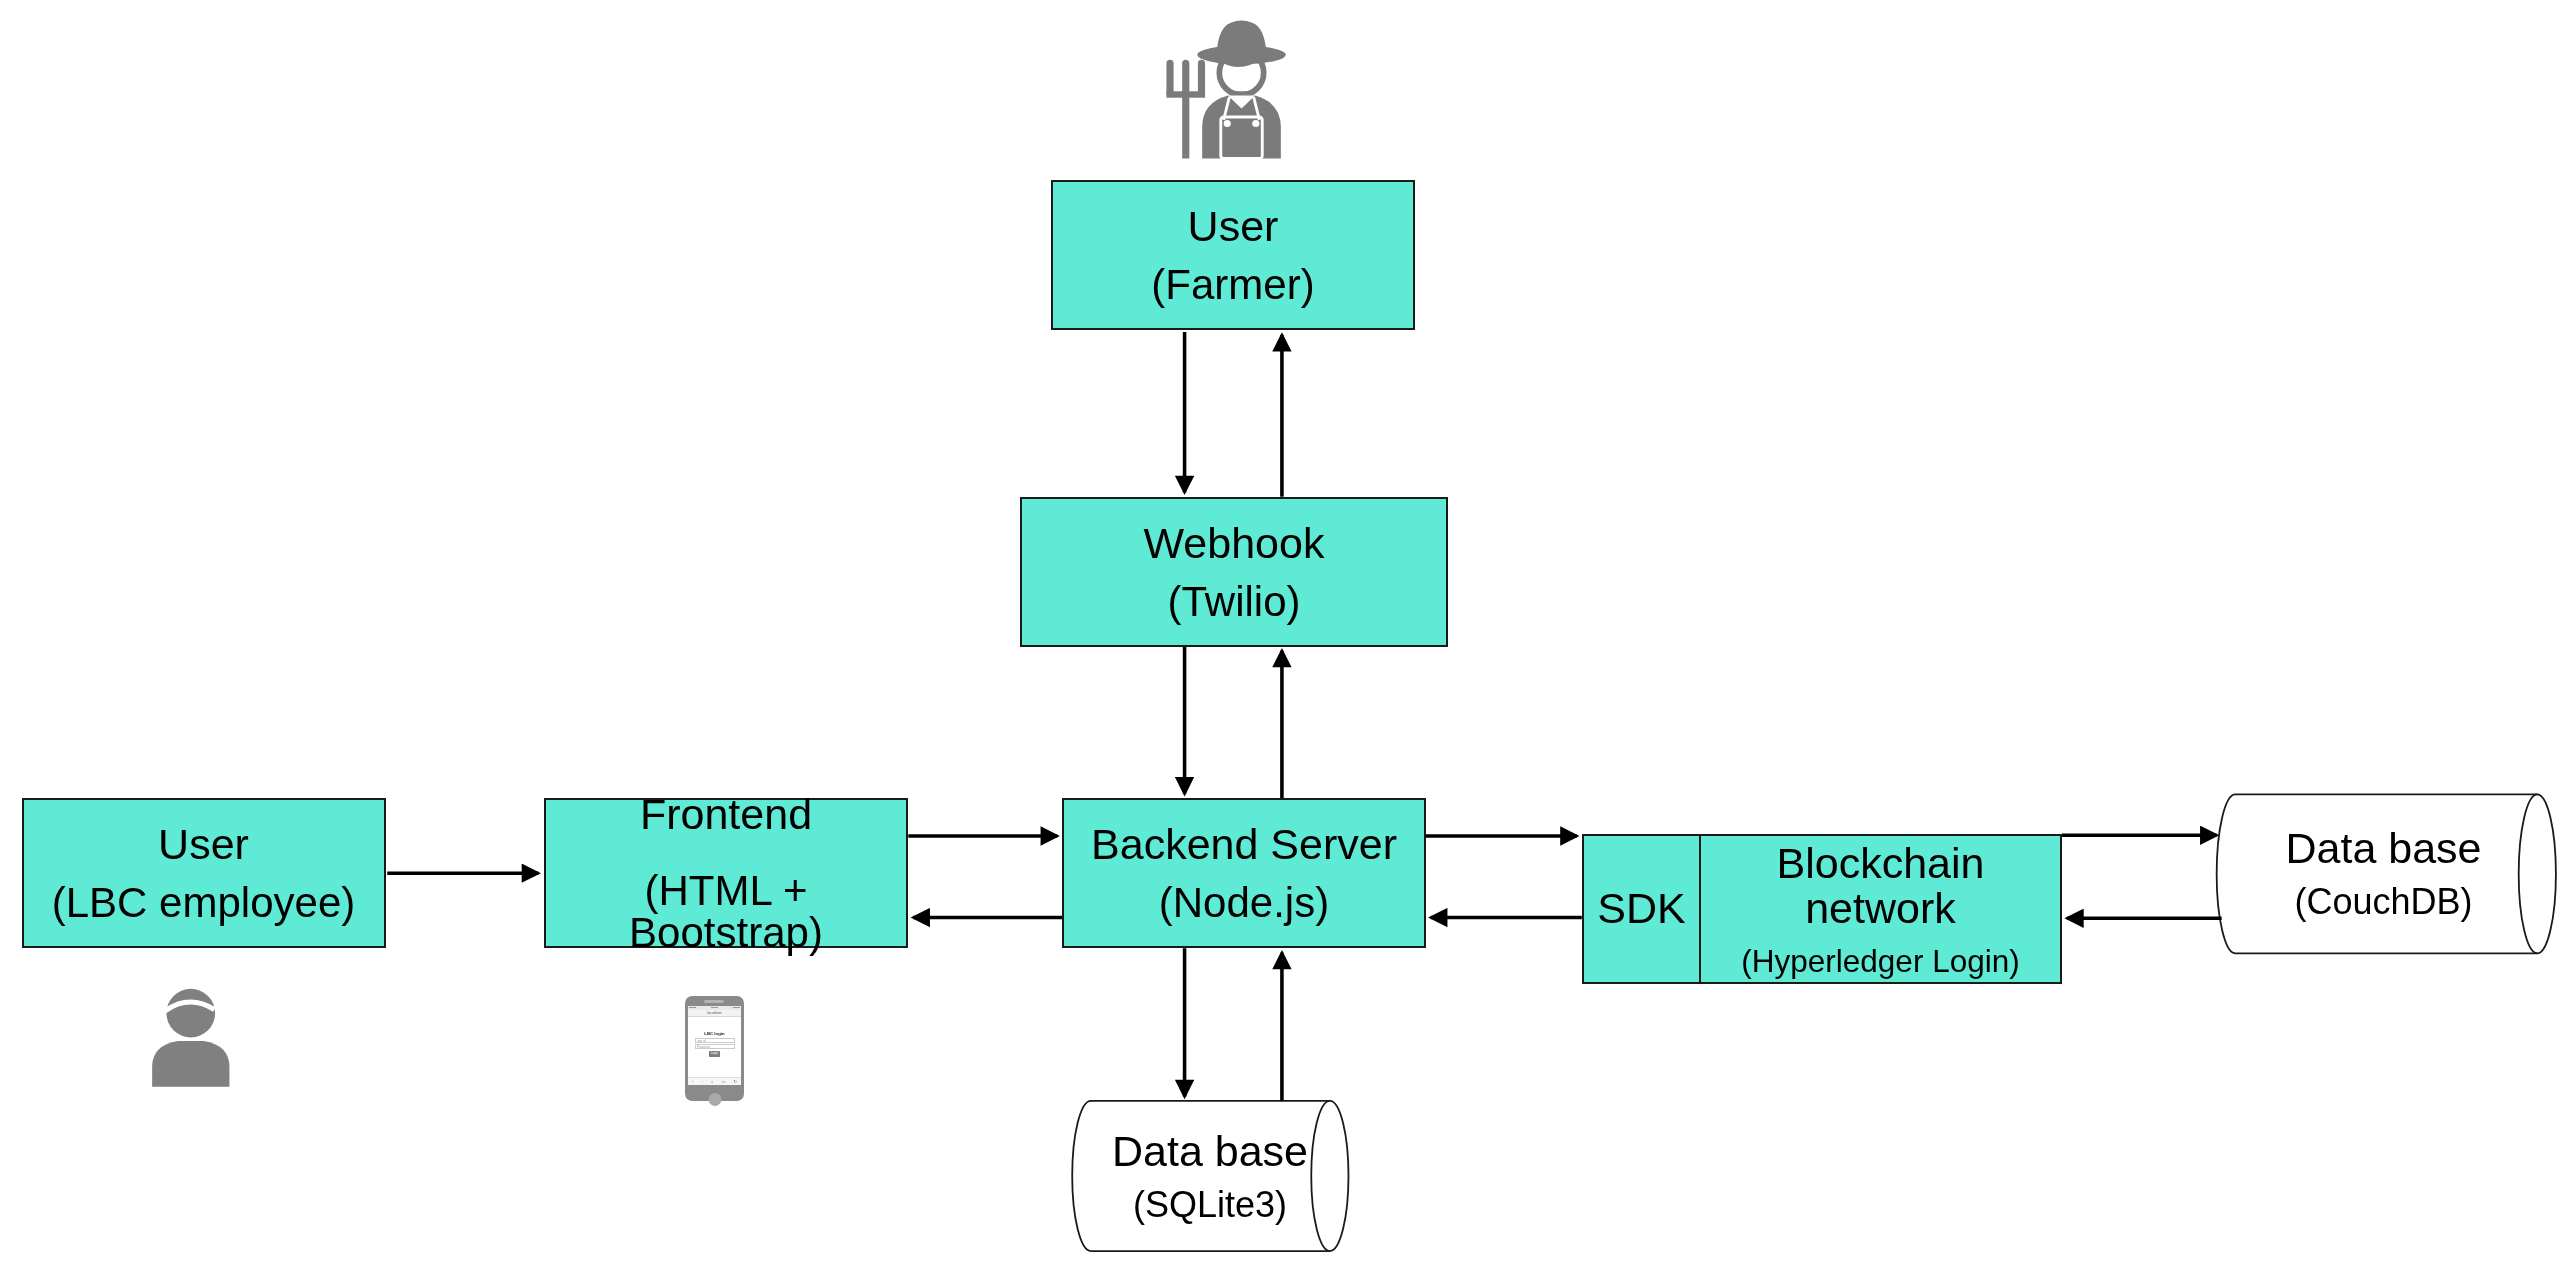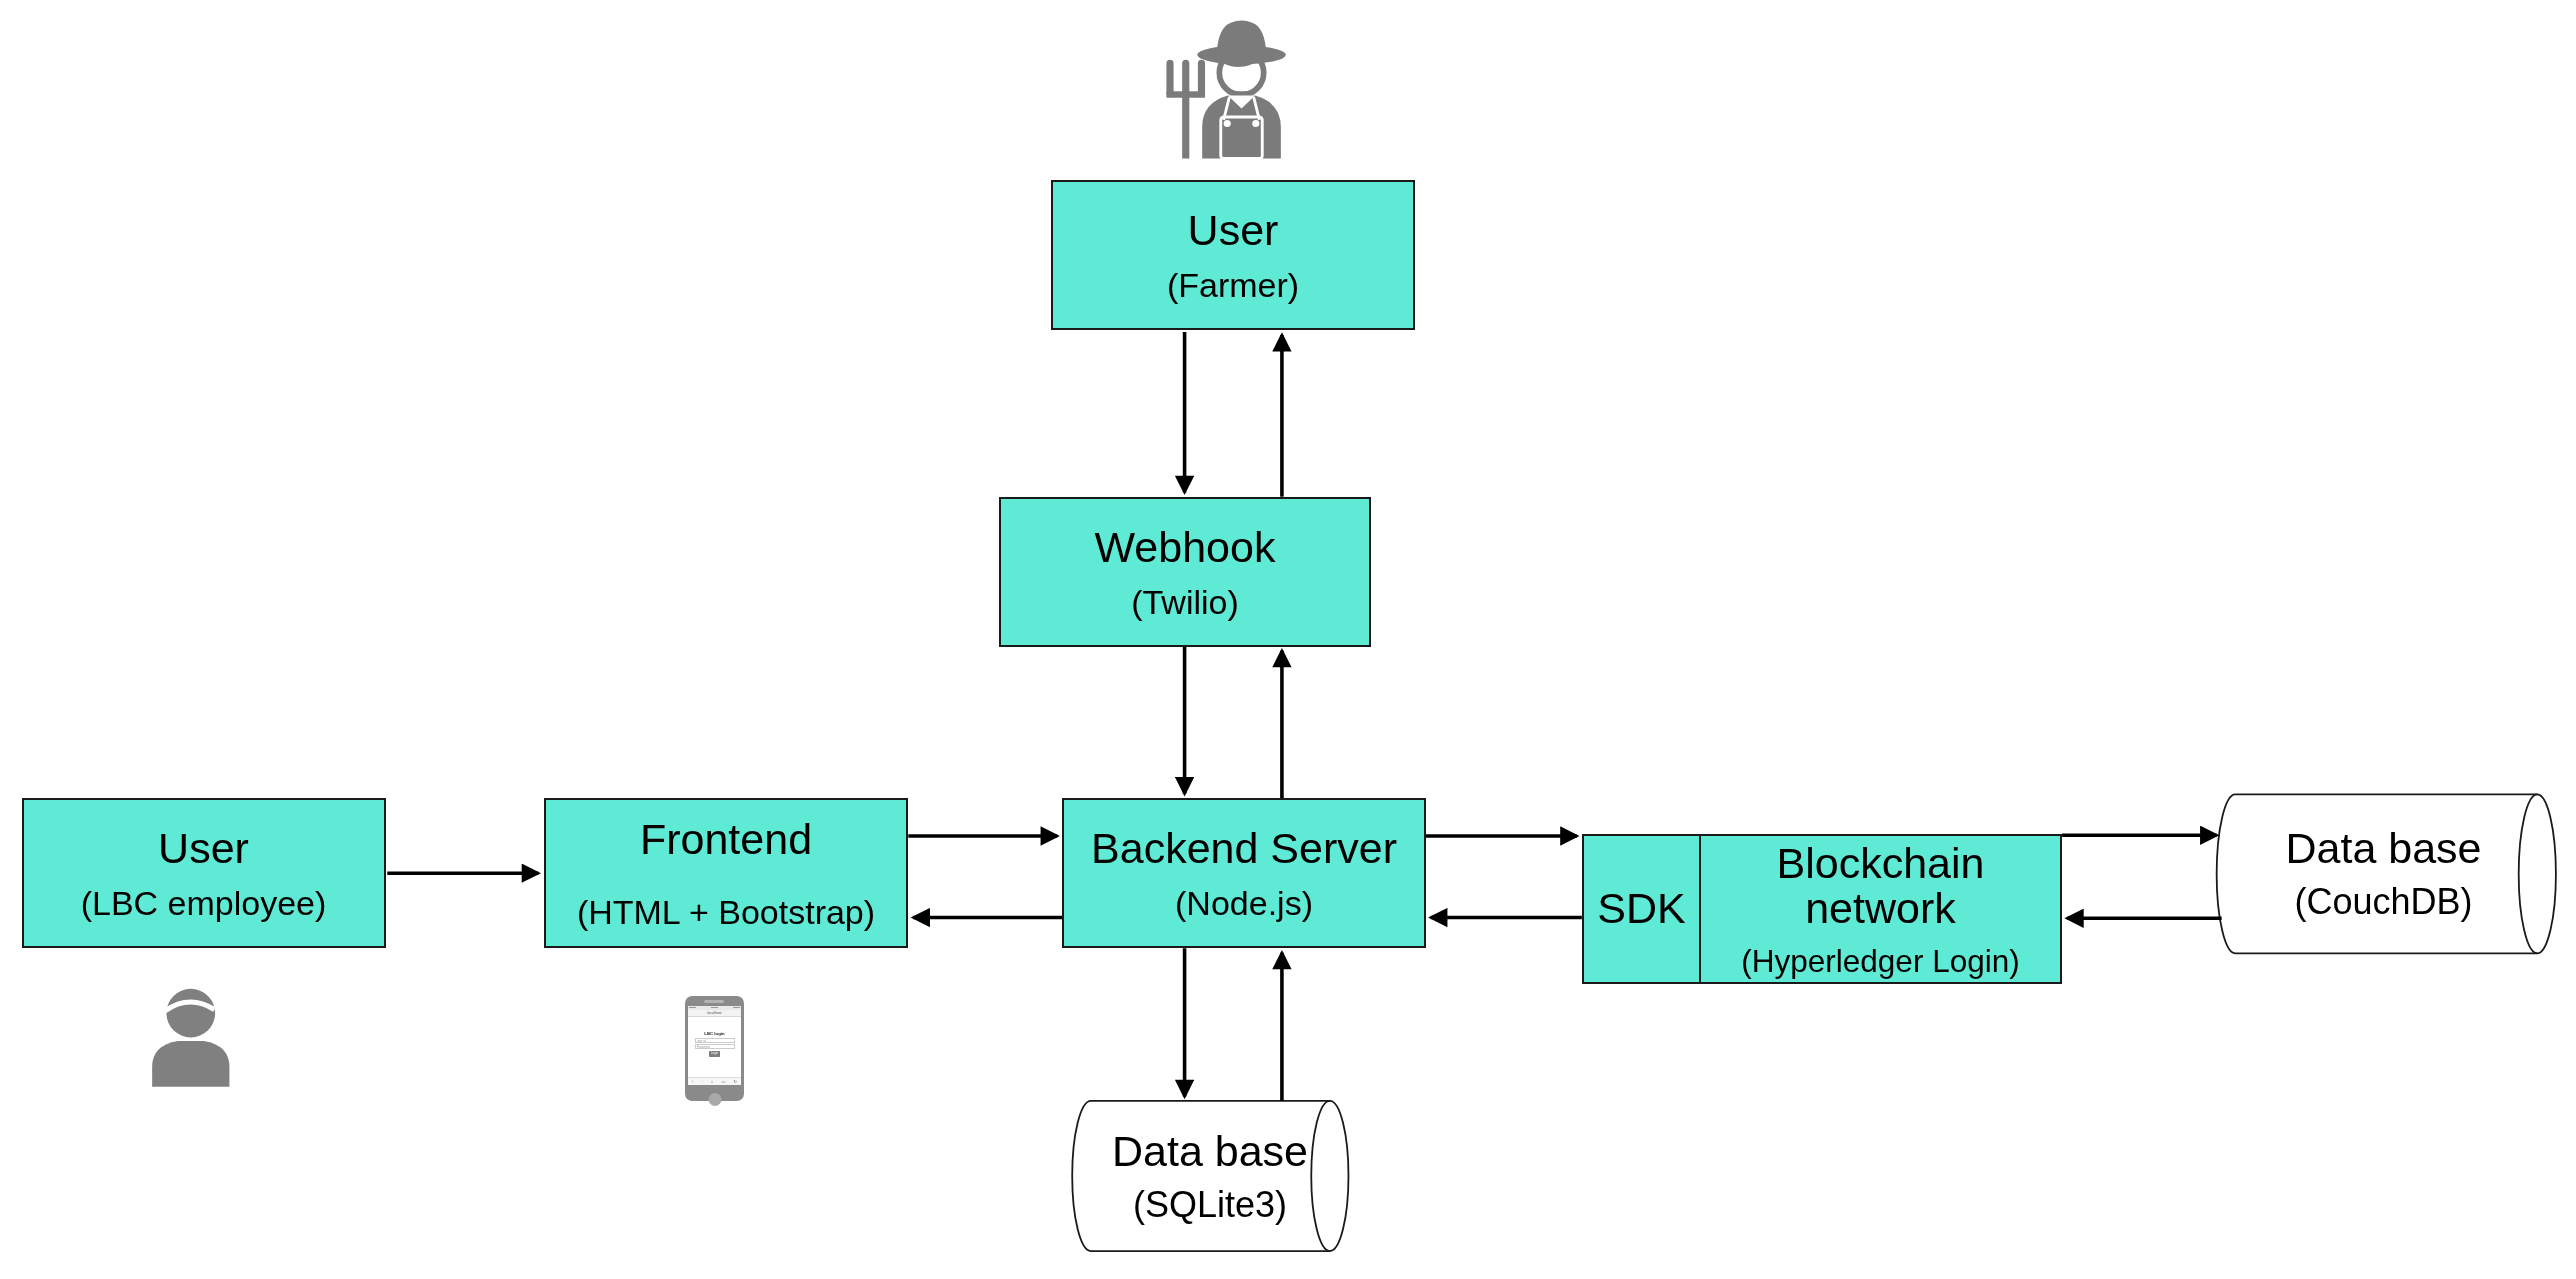--- a/index.html
+++ b/index.html
@@ -21,21 +21,21 @@
     border: 2.1px solid #1a1a1a;
     box-sizing: border-box;
     display: flex;
     flex-direction: column;
     align-items: center;
     justify-content: center;
     gap: 15.7px;
     text-align: center;
   }
   .box .title { font-size: 43px; line-height: 1.05; white-space: pre-line; }
-  .box .sub   { font-size: 34px; line-height: 1.0; }
+  .box .sub   { font-size: 42px; line-height: 1.0; }
 
   
   .combo { flex-direction: row; gap: 0; padding: 0; align-items: stretch; }
   .combo .cell {
     display: flex; flex-direction: column; align-items: center; justify-content: center; gap: 14.3px;
   }
   .combo .cell-sdk { width: 115px; border-right: 2.1px solid #1a1a1a; }
   .combo .cell-main { flex: 1; border-radius: 32px; }
 
   
@@ -170,21 +170,21 @@
     <circle cx="64" cy="39" r="34" fill="#808080"></circle>
     <path d="M 28 36 Q 62 12 97 34" fill="none" stroke="#ffffff" stroke-width="7"></path>
     <path d="M 10 142 L 10 114 Q 10 84 46 78 L 82 78 Q 118 84 118 114 L 118 142 Z" fill="#808080"></path>
   </svg>
 
   <div class="box" style="left:1051px; top:180px; width:364px; height:150px;">
     <span class="title">User</span>
     <span class="sub">(Farmer)</span>
   </div>
 
-  <div class="box" style="left:999px; top:497px; width:372px; height:150px;align-items:center;">
+  <div class="box" style="left:1020px; top:497px; width:428px; height:150px;align-items:center;">
     <span class="title">Webhook</span>
     <span class="sub">(Twilio)</span>
   </div>
 
   <div class="box" style="left:21.5px; top:798px; width:364px; height:150px;">
     <span class="title">User</span>
     <span class="sub">(LBC employee)</span>
   </div>
 
   <div class="box" style="left:544px; top:798px; width:364px; height:150px;gap:32px;">

